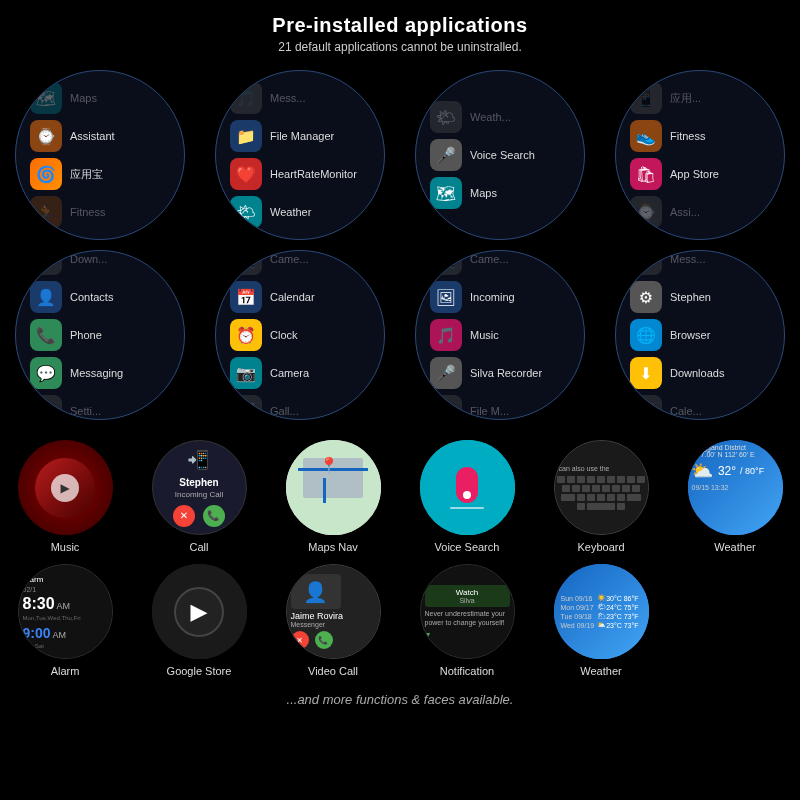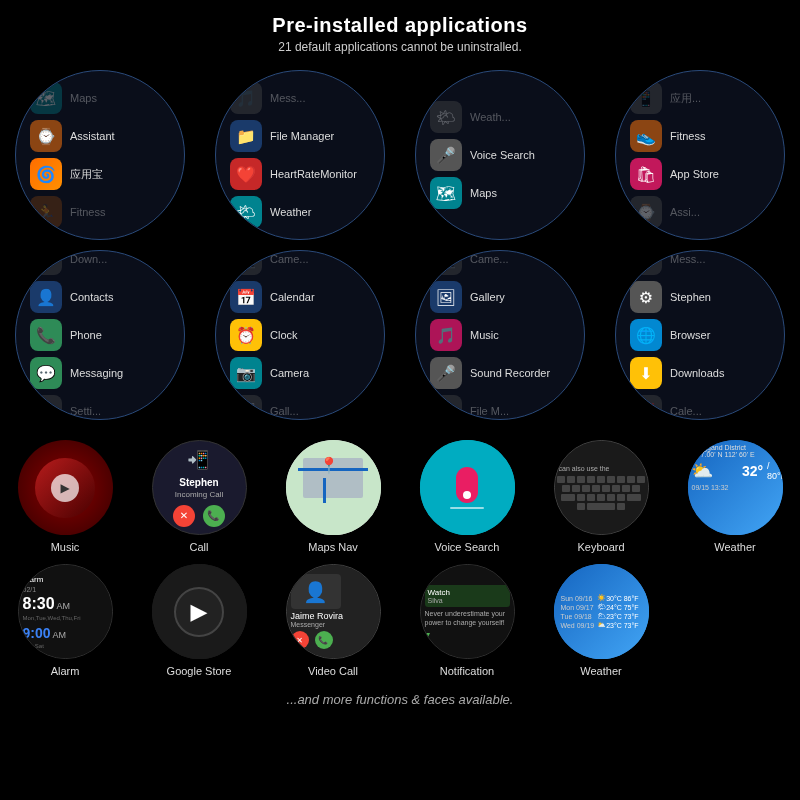--- a/index.html
+++ b/index.html
@@ -328,29 +328,29 @@
   </div>
 
   <div class="watch-cell">
     <div class="watch-circle">
       <div class="app-row faded">
         <div class="app-icon ic-gray">📷</div>
         <span class="app-name">Came...</span>
       </div>
       <div class="app-row">
         <div class="app-icon ic-blue-dark">🖼</div>
-        <span class="app-name">Gallery</span>
+        <span class="app-name">Incoming</span>
       </div>
       <div class="app-row">
         <div class="app-icon ic-magenta">🎵</div>
         <span class="app-name">Music</span>
       </div>
       <div class="app-row">
         <div class="app-icon ic-gray">🎤</div>
-        <span class="app-name">Sound Recorder</span>
+        <span class="app-name">Silva Recorder</span>
       </div>
       <div class="app-row faded">
         <div class="app-icon ic-gray">📁</div>
         <span class="app-name">File M...</span>
       </div>
     </div>
   </div>
 
   <div class="watch-cell">
     <div class="watch-circle">
@@ -479,21 +479,21 @@
       <span class="smart-label">Keyboard</span>
     </div>
 
     <div class="smart-item">
       <div class="smart-thumb th-weather">
         <div class="mini-screen" style="background:linear-gradient(135deg,#1565C0,#42A5F5);padding:4px;align-items:flex-start;justify-content:flex-start;">
           <div style="font-size:7px;color:#ddd;">Longgand District</div>
           <div style="font-size:7px;color:#ddd;">32'7.00' N 112' 60' E</div>
           <div style="display:flex;align-items:center;gap:4px;margin-top:2px;">
             <span style="font-size:18px;">⛅</span>
-            <span style="font-size:14px;font-weight:bold;margin-left:24px;">32°</span>
+            <span style="font-size:12px;font-weight:normal;">32°</span>
             <span style="font-size:9px;">/ 80°F</span>
           </div>
           <div style="font-size:7px;color:#ccc;margin-top:2px;">09/15 13:32</div>
         </div>
       </div>
       <span class="smart-label">Weather</span>
     </div>
 
 
     <div class="smart-item">
@@ -540,21 +540,21 @@
             <div style="width:18px;height:18px;border-radius:50%;background:#4CAF50;display:flex;align-items:center;justify-content:center;font-size:8px;">📞</div>
           </div>
         </div>
       </div>
       <span class="smart-label">Video Call</span>
     </div>
 
     <div class="smart-item">
       <div class="smart-thumb th-notif">
         <div class="mini-screen" style="background:#111;padding:4px;flex-direction:column;align-items:flex-start;font-size:7px;">
-          <div style="width:100%;background:#1a3a1a;border-radius:3px;padding:3px;margin-bottom:2px;">
+          <div style="width:100%;background:#1a3a1a;border-radius:3px;padding:3px;margin-bottom:2px;text-align:center;">
             <div style="font-size:8px;color:#fff;">Watch</div>
             <div style="font-size:7px;color:#aaa;">Silva</div>
           </div>
           <div style="font-size:7px;color:#aaa;line-height:1.3;">Never underestimate your<br>power to change yourself!</div>
           <div style="margin-top:4px;font-size:7px;color:#4CAF50;">▼</div>
         </div>
       </div>
       <span class="smart-label">Notification</span>
     </div>
 

